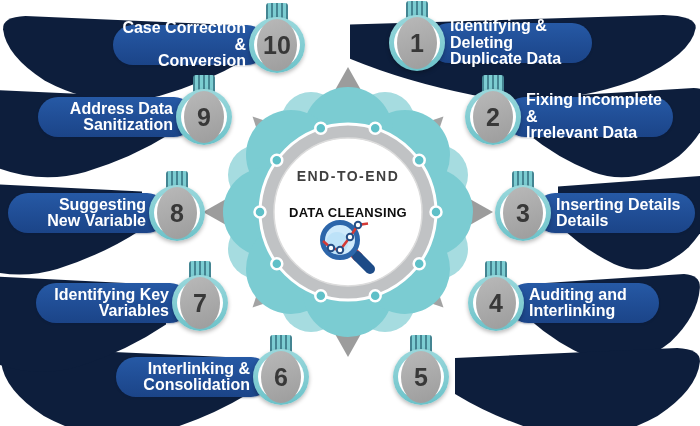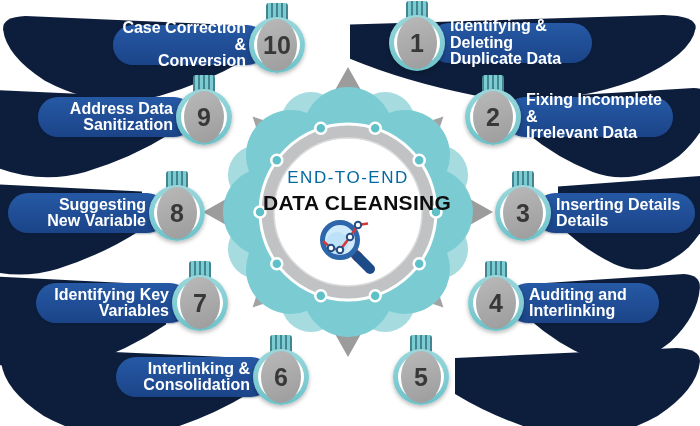--- a/index.html
+++ b/index.html
@@ -7,22 +7,22 @@
     position:relative;width:700px;height:426px;overflow:hidden;background:#fff;
     font-family:"Liberation Sans",sans-serif;
   }
   
   .swoosh{position:absolute;z-index:1;}
   .swoosh.flip{transform:scaleX(-1);}
   
   .medallion{position:absolute;left:198px;top:62px;z-index:2;}
   
   .center-text{position:absolute;left:263px;top:168px;width:170px;text-align:center;z-index:3;}
-  .center-line1{font-size:17px;letter-spacing:1.5px;color:#0369a1;font-weight:400;white-space:nowrap;}
-  .center-line2{font-size:21px;letter-spacing:.3px;color:#0d0d0d;font-weight:800;white-space:nowrap;margin-top:3px;}
+  .center-line1{font-size:14px;letter-spacing:1.5px;color:#404040;font-weight:700;white-space:nowrap;}
+  .center-line2{font-size:13px;letter-spacing:.3px;color:#0d0d0d;font-weight:800;white-space:nowrap;margin-top:21px;}
   .magnifier{position:absolute;left:310px;top:212px;z-index:3;}
   
   .pill{
     position:absolute;height:40px;border-radius:20px;z-index:4;
     background:linear-gradient(180deg,#2659a5 0%,#1b4488 100%);
     display:flex;align-items:center;
     box-shadow:0 1px 2px rgba(10,25,60,.35);
   }
   .pill span{
     color:#fff;font-weight:bold;font-size:16px;line-height:16.5px;

